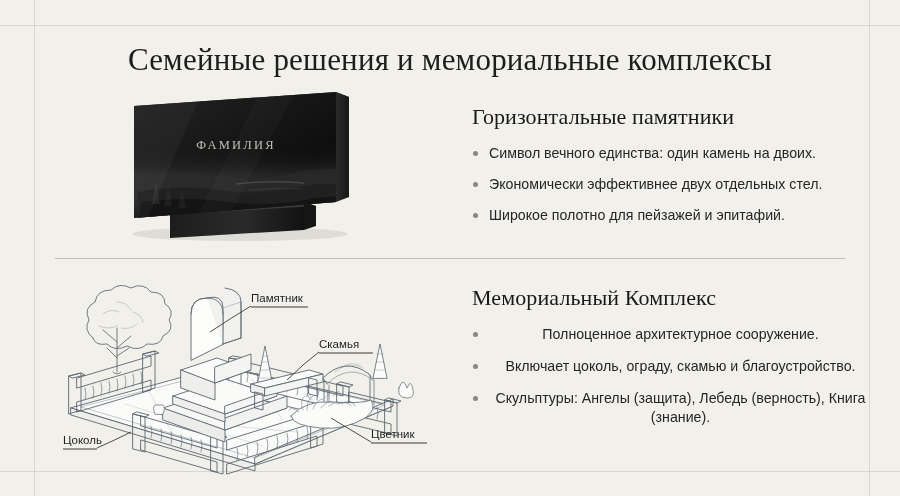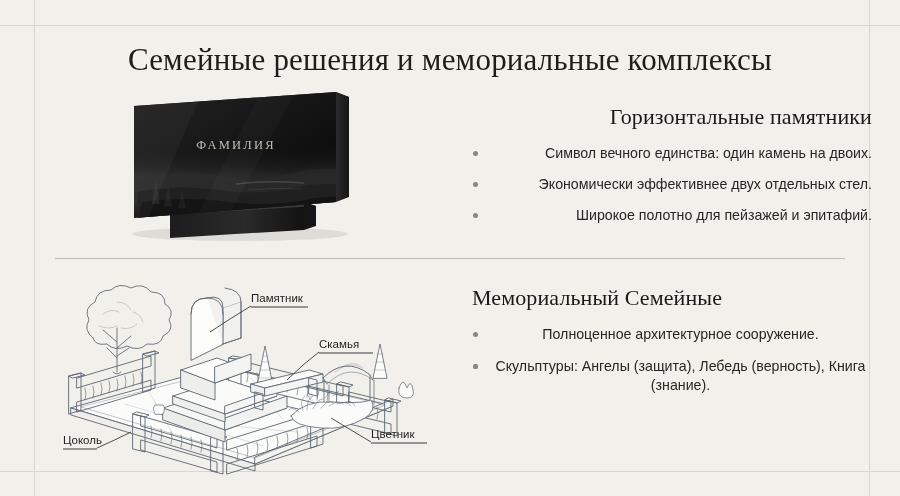--- a/index.html
+++ b/index.html
@@ -46,21 +46,21 @@
     position: absolute;
     left: 55px;
     top: 258px;
     width: 790px;
     height: 1px;
     background: #bfbeb8;
   }
 
   
   .text-block { position: absolute; left: 472px; width: 400px; }
-  #block-horizontal { top: 104px; text-align: right; }
+  #block-horizontal { top: 104px; }
   #block-complex    { top: 285px; }
 
   .block-heading {
     font-family: "Liberation Serif", serif;
     font-size: 22px;
     font-weight: 400;
     color: #191919;
     margin: 0 0 14px 0;
     letter-spacing: 0.1px;
   }
@@ -387,27 +387,28 @@
       <span>Экономически эффективнее двух отдельных стел.</span>
     </li>
     <li class="bullet-item">
       <span class="bullet-dot"></span>
       <span>Широкое полотно для пейзажей и эпитафий.</span>
     </li>
   </ul>
 </div>
 
 <div class="text-block" id="block-complex">
-  <h2 class="block-heading">Мемориальный Семейные</h2>
+  <h2 class="block-heading">Мемориальный Комплекс</h2>
   <ul class="bullet-list">
     <li class="bullet-item">
       <span class="bullet-dot"></span>
       <span>Полноценное архитектурное сооружение.</span>
     </li>
     <li class="bullet-item">
       <span class="bullet-dot"></span>
+      <span>Включает цоколь, ограду, скамью и благоустройство.</span>
     </li>
     <li class="bullet-item">
       <span class="bullet-dot"></span>
       <span>Скульптуры: Ангелы (защита), Лебедь (верность), Книга (знание).</span>
     </li>
   </ul>
 </div>
 
 </body></html>

